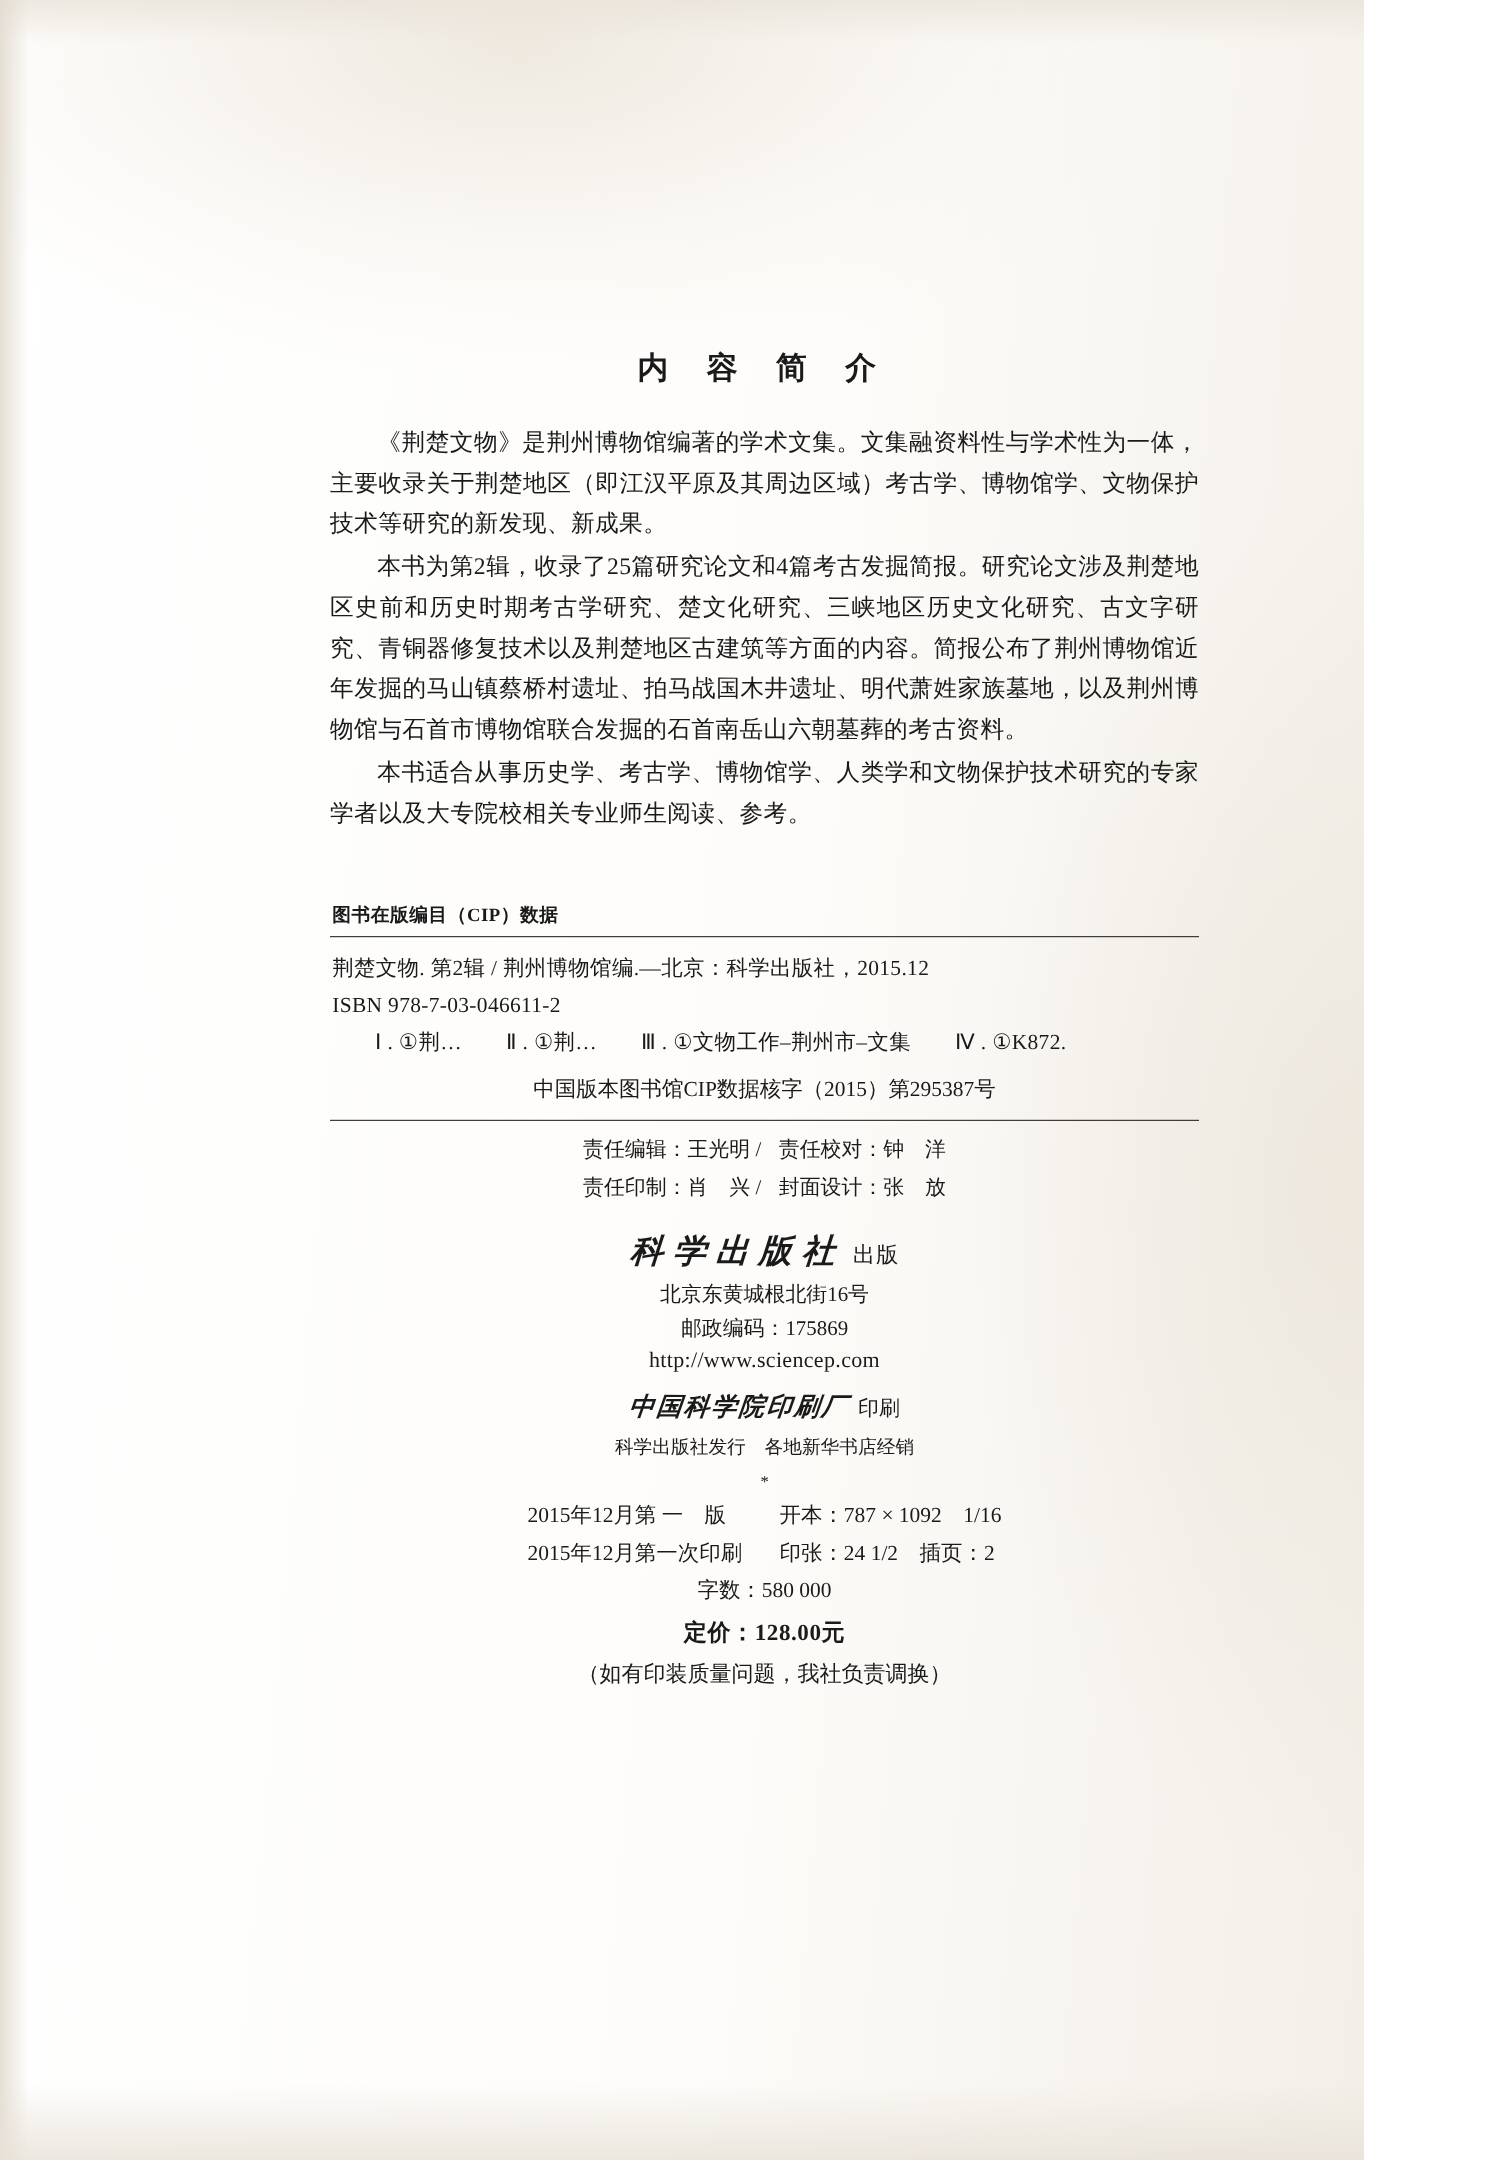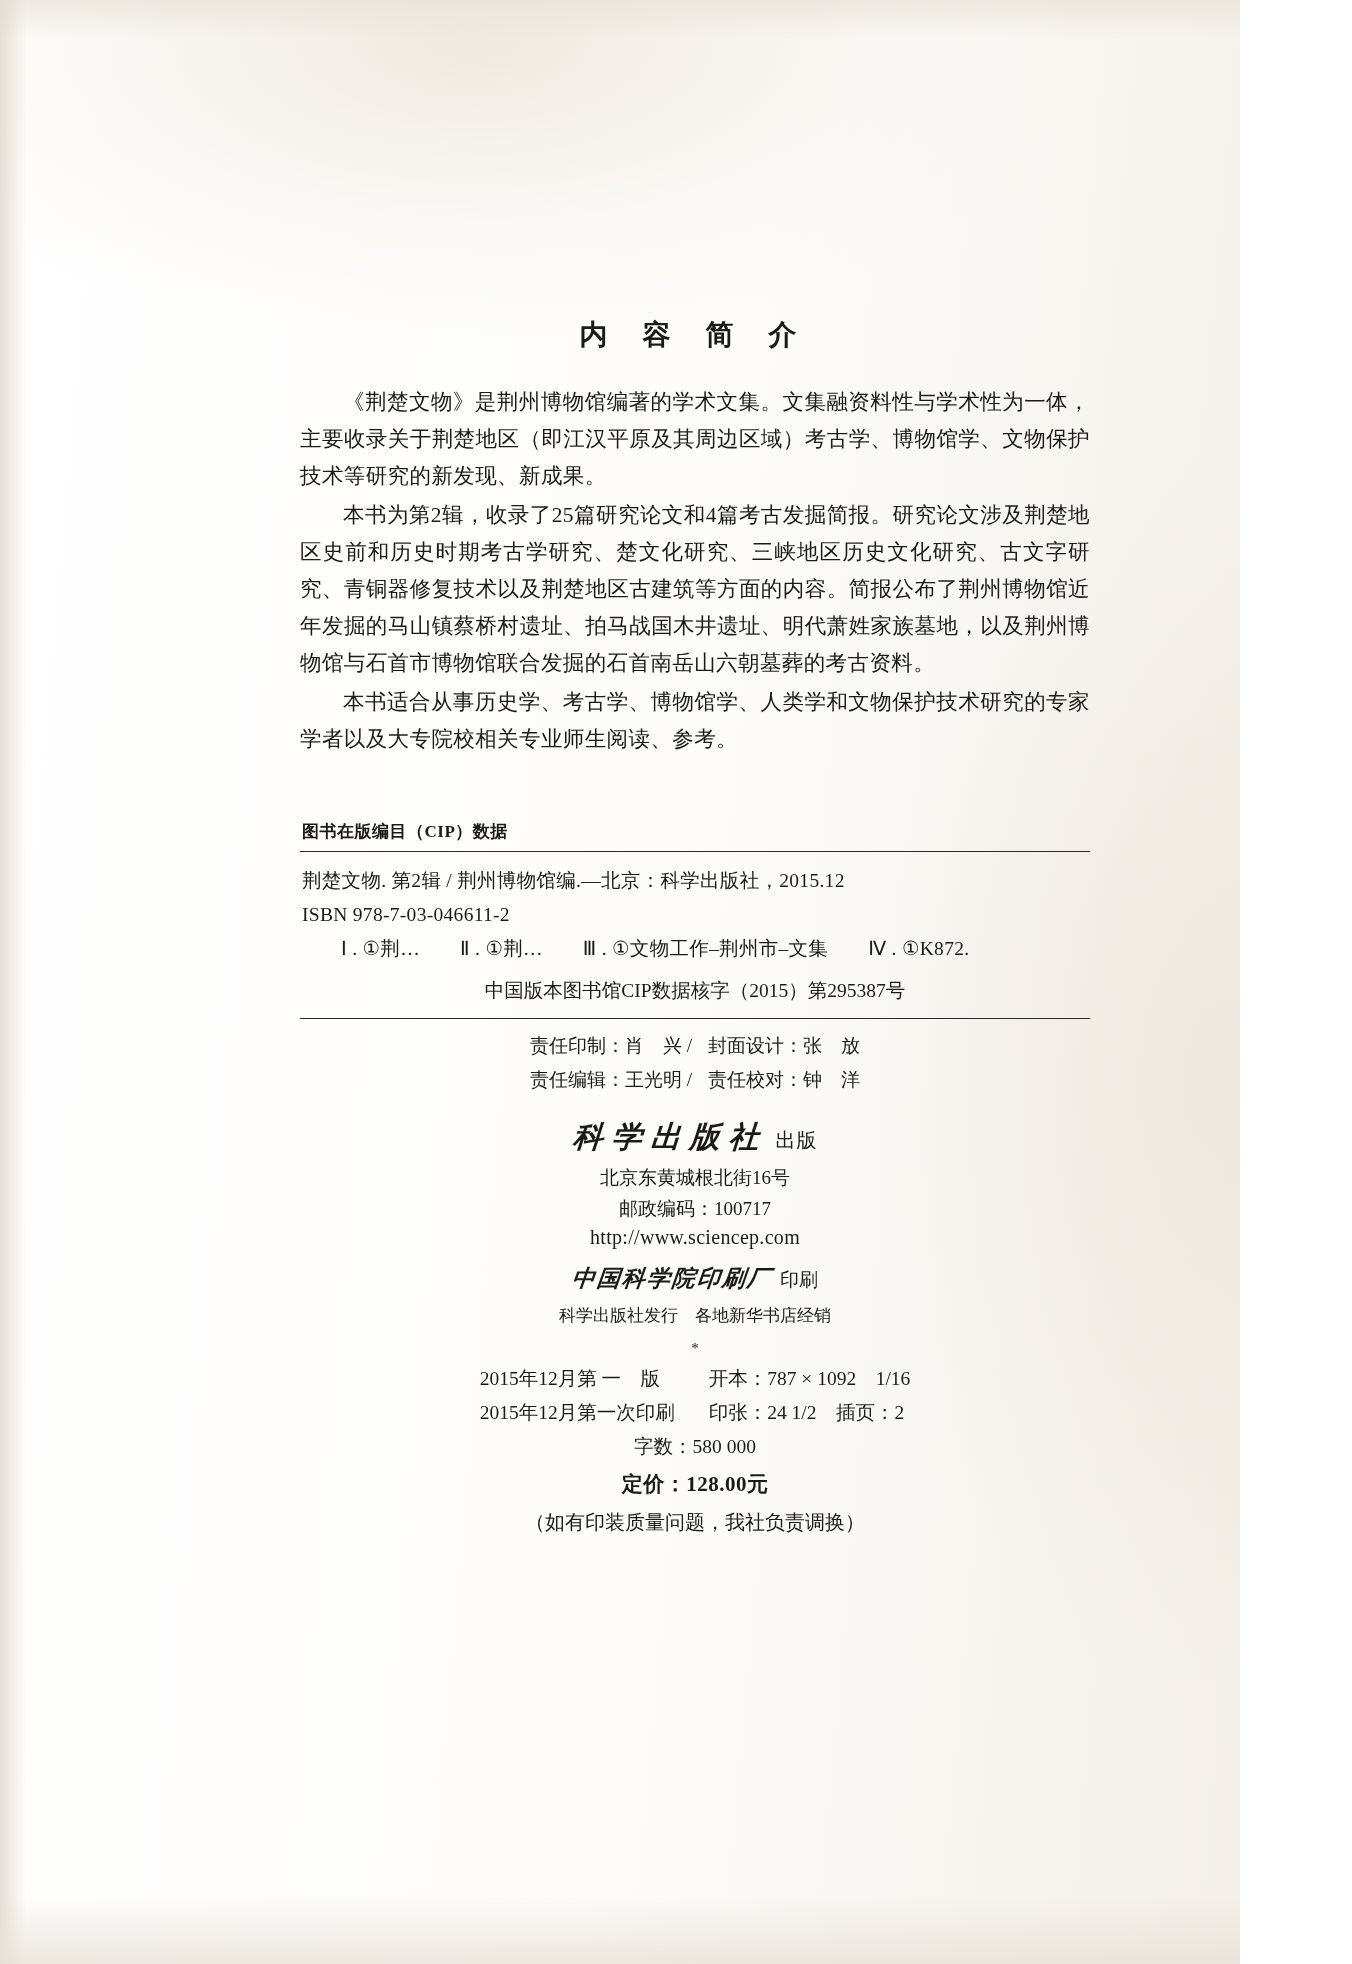--- a/index.html
+++ b/index.html
@@ -236,33 +236,33 @@
           <span>Ⅰ . ①荆…</span><span class="sp-lg"></span><span>Ⅱ . ①荆…</span><span class="sp-lg"></span><span>Ⅲ . ①文物工作–荆州市–文集</span><span class="sp-lg"></span><span>Ⅳ . ①K872.</span>
         </div>
       </div>
 
       <div class="cip-center">中国版本图书馆CIP数据核字（2015）第295387号</div>
       <hr class="rule">
     </div>
 
     <div class="credits">
       <div>
+        <span>责任编辑：王光明 /</span><span class="gap"></span><span>责任校对：钟　洋</span>
+      </div>
+      <div>
         <span>责任印制：肖　兴 /</span><span class="gap"></span><span>封面设计：张　放</span>
       </div>
-      <div>
-        <span>责任编辑：王光明 /</span><span class="gap"></span><span>责任校对：钟　洋</span>
-      </div>
     </div>
 
     <div class="publisher-line">
       <span class="publisher-logo">科学出版社</span><span class="publisher-suffix">出版</span>
     </div>
 
     <div class="addr">北京东黄城根北街16号</div>
-    <div class="addr">邮政编码：100717</div>
+    <div class="addr">邮政编码：175869</div>
     <div class="url">http://www.sciencep.com</div>
 
     <div class="printer-line">
       <span class="printer-logo">中国科学院印刷厂</span><span class="printer-suffix">印刷</span>
     </div>
 
     <div class="distrib">科学出版社发行　各地新华书店经销</div>
     <div class="star">*</div>
 
     <table class="spec-table">

